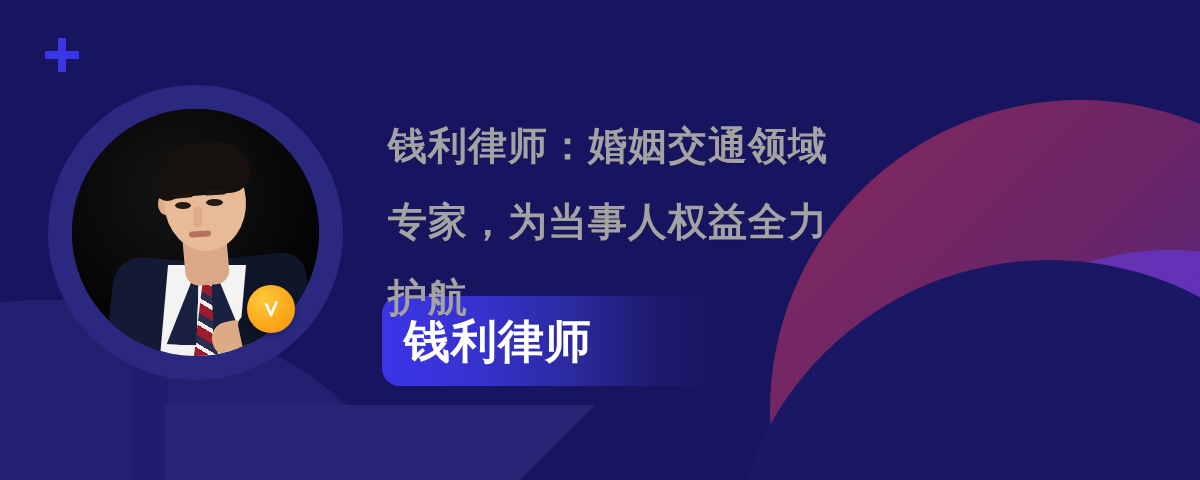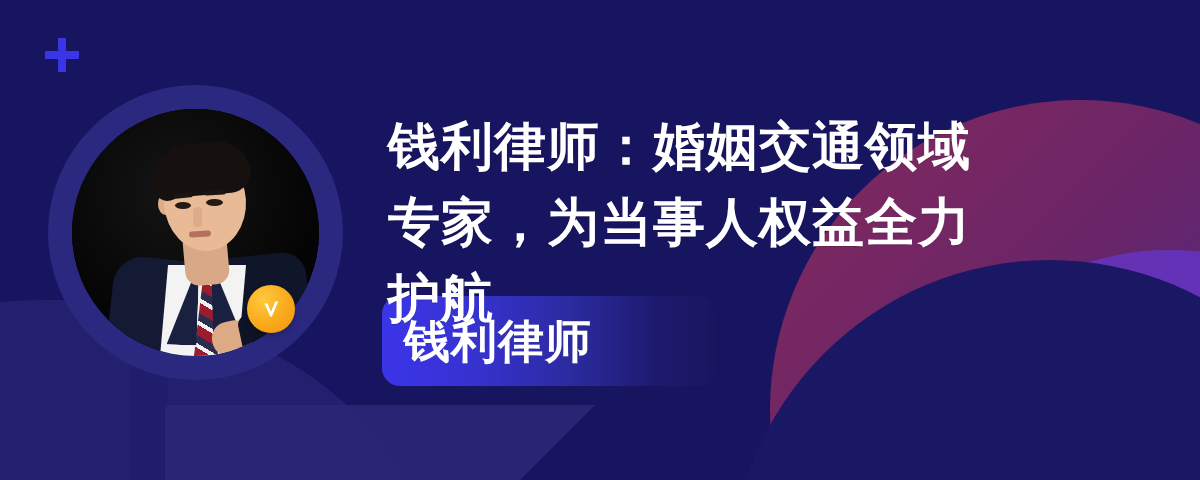--- a/index.html
+++ b/index.html
@@ -110,22 +110,22 @@
     box-shadow:0 2px 6px rgba(0,0,0,.25);
   }
   .avatar-badge svg{display:block;}
 
   
   .content{
     position:absolute;left:388px;top:108px;width:700px;
   }
   .headline{
     margin:0;
-    color:#ffffff;
-    font-size:52px;
+    color:#a3a3a3;
+    font-size:39px;
     line-height:76px;
     font-weight:700;
     letter-spacing:1px;
     white-space:pre-line;
     position:relative;
     z-index:3;
     text-shadow:0 1px 0 rgba(0,0,0,.15);
   }
 
   

